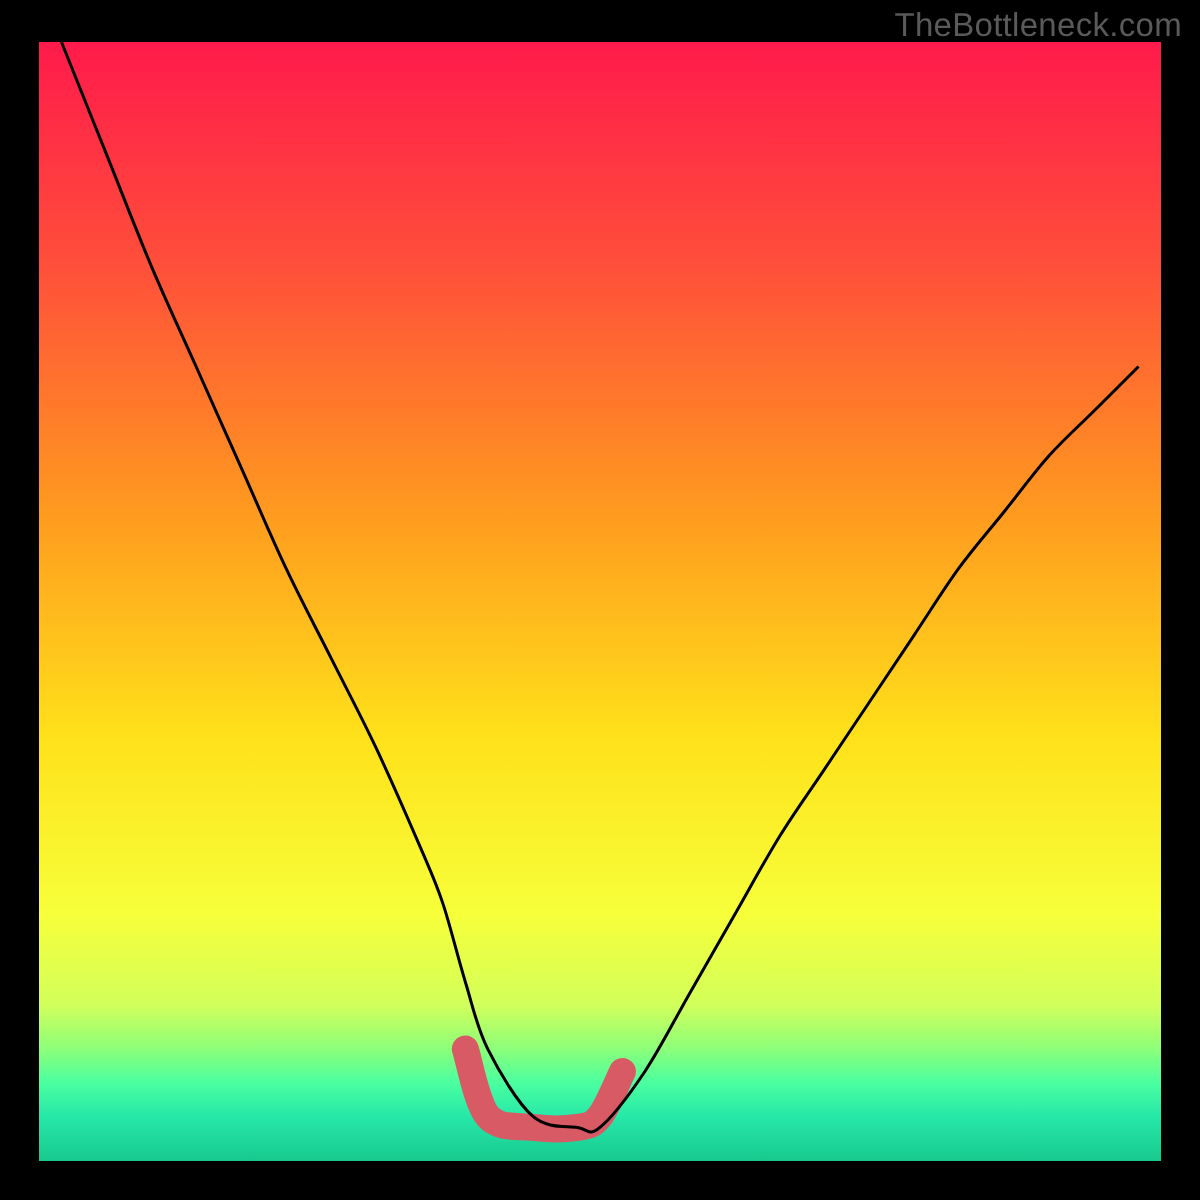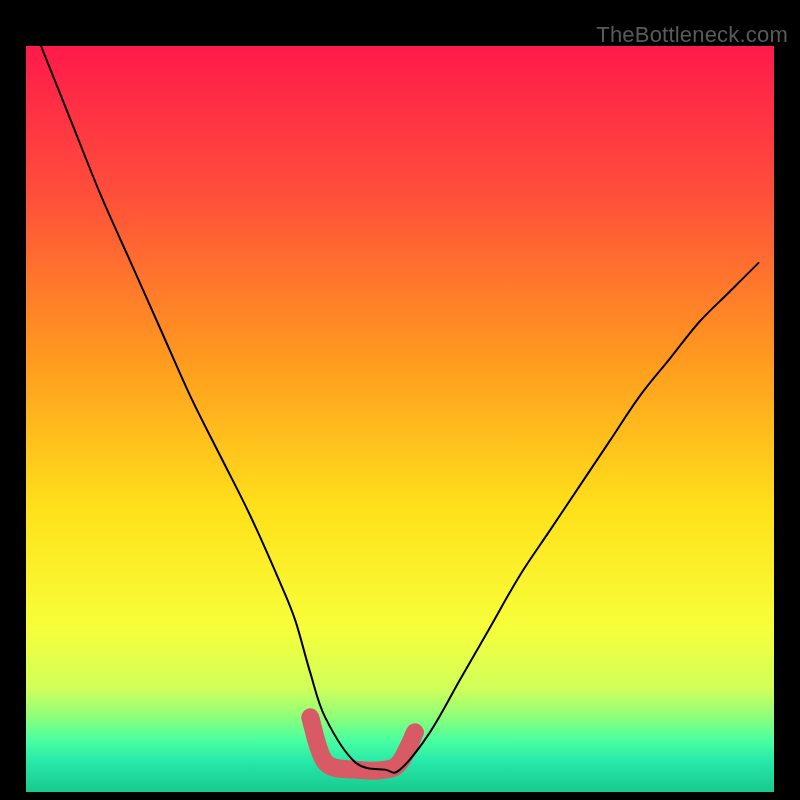--- a/index.html
+++ b/index.html
@@ -6,21 +6,21 @@
     margin: 0;
     padding: 0;
     width: 800px;
     height: 800px;
     background: #000;
     overflow: hidden;
     font-family: Arial, Helvetica, sans-serif;
   }
   .frame {
     position: absolute;
-    top: 18px;
+    top: 0;
     left: 0;
     width: 800px;
     height: 568px;
     box-sizing: border-box;
   }
   .watermark {
     position: absolute;
     top: 4px;
     right: 12px;
     color: #5a5a5a;

